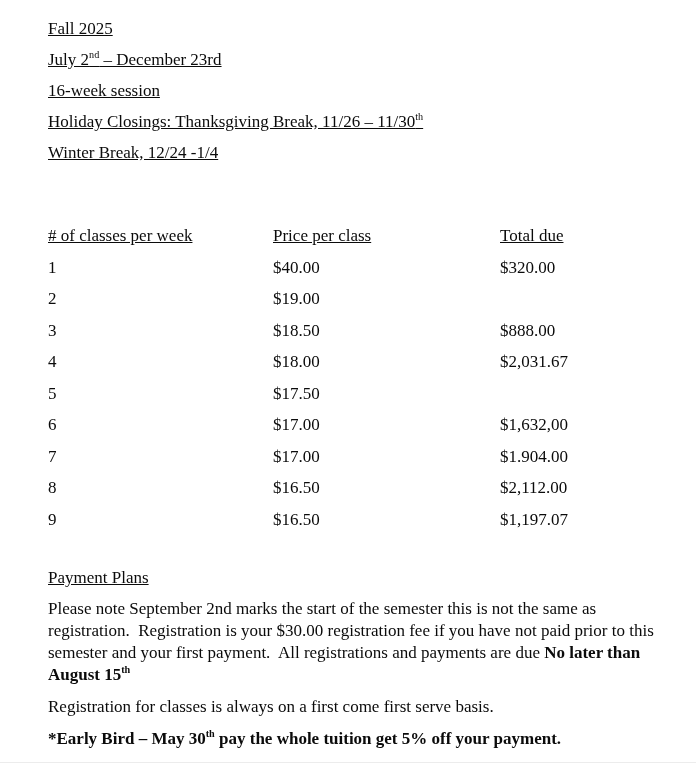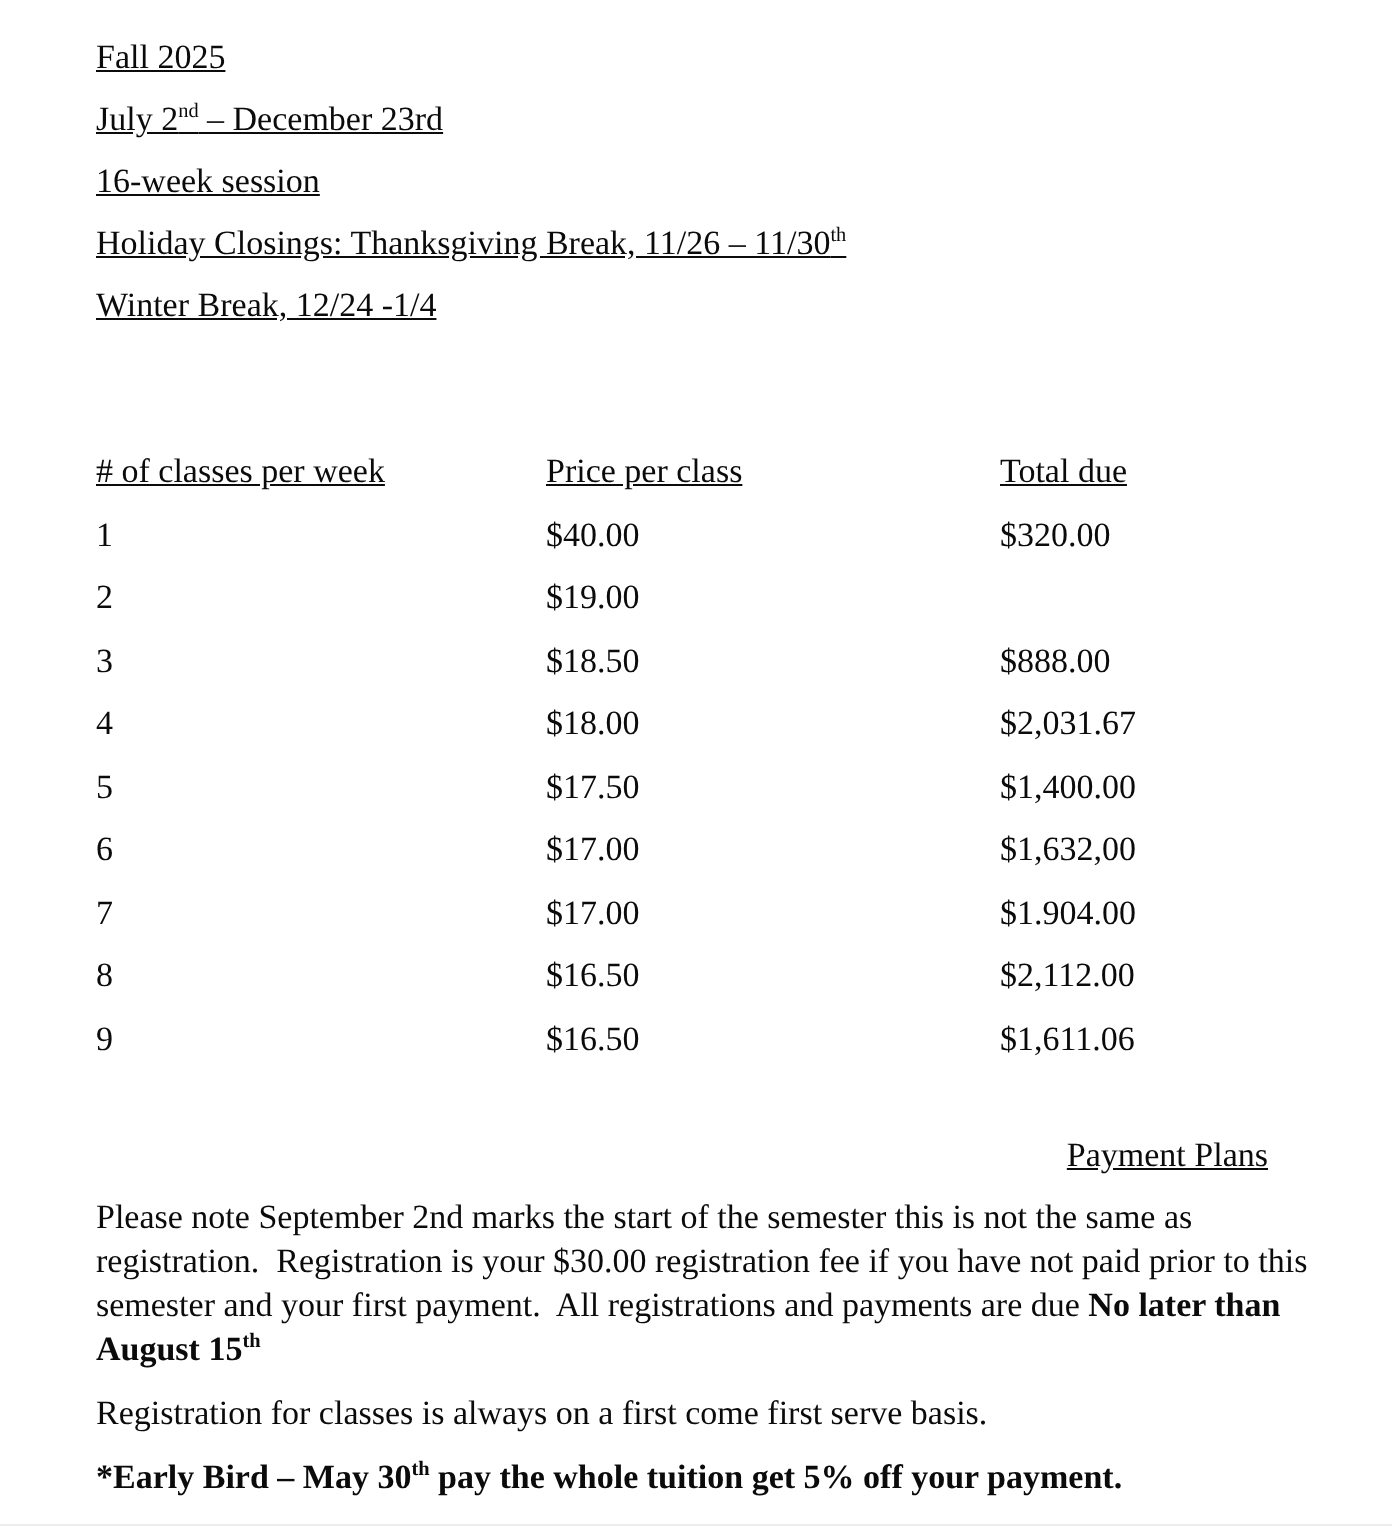--- a/index.html
+++ b/index.html
@@ -25,21 +25,21 @@
   .t-row {
     display: grid;
     grid-template-columns: 225px 227px 1fr;
   }
   .t-cell { line-height: 31.5px; white-space: pre-wrap; }
   .u { text-decoration: underline; }
 
   .pp-heading {
     margin-top: 32px;
     margin-right: 22px;
-    text-align: right;
+    text-align: left;
     line-height: 22px;
   }
 
   .para {
     line-height: 22px;
     margin: 9px 0 0 0;
     white-space: pre-wrap;
   }
   .para + .para { margin-top: 10px; }
 
@@ -94,41 +94,40 @@
           <div class="t-cell">$888.00</div>
         </div>
         <div class="t-row">
           <div class="t-cell">4</div>
           <div class="t-cell">$18.00</div>
           <div class="t-cell">$2,031.67</div>
         </div>
         <div class="t-row">
           <div class="t-cell">5</div>
           <div class="t-cell">$17.50</div>
-          <div class="t-cell">$1,400.00</div>
         </div>
         <div class="t-row">
           <div class="t-cell">6</div>
           <div class="t-cell">$17.00</div>
           <div class="t-cell">$1,632,00</div>
         </div>
         <div class="t-row">
           <div class="t-cell">7</div>
           <div class="t-cell">$17.00</div>
           <div class="t-cell">$1.904.00</div>
         </div>
         <div class="t-row">
           <div class="t-cell">8</div>
           <div class="t-cell">$16.50</div>
           <div class="t-cell">$2,112.00</div>
         </div>
         <div class="t-row">
           <div class="t-cell">9</div>
           <div class="t-cell">$16.50</div>
-          <div class="t-cell">$1,611.06</div>
+          <div class="t-cell">$1,197.07</div>
         </div>
       </div>
   </div>
 
   <div class="pp-heading"><span class="u">Payment Plans</span></div>
 
   <div>
       <p class="para"><span>Please note September 2nd marks the start of the semester this is not the same as registration.  Registration is your $30.00 registration fee if you have not paid prior to this semester and your first payment.  All registrations and payments are due </span><span class="b">No later than August 15</span><span class="b sup">th</span></p>
       <p class="para"><span>Registration for classes is always on a first come first serve basis.</span></p>
       <p class="para"><span class="b">*Early Bird – May 30</span><span class="b sup">th</span><span class="b"> pay the whole tuition get 5% off your payment.</span></p>

